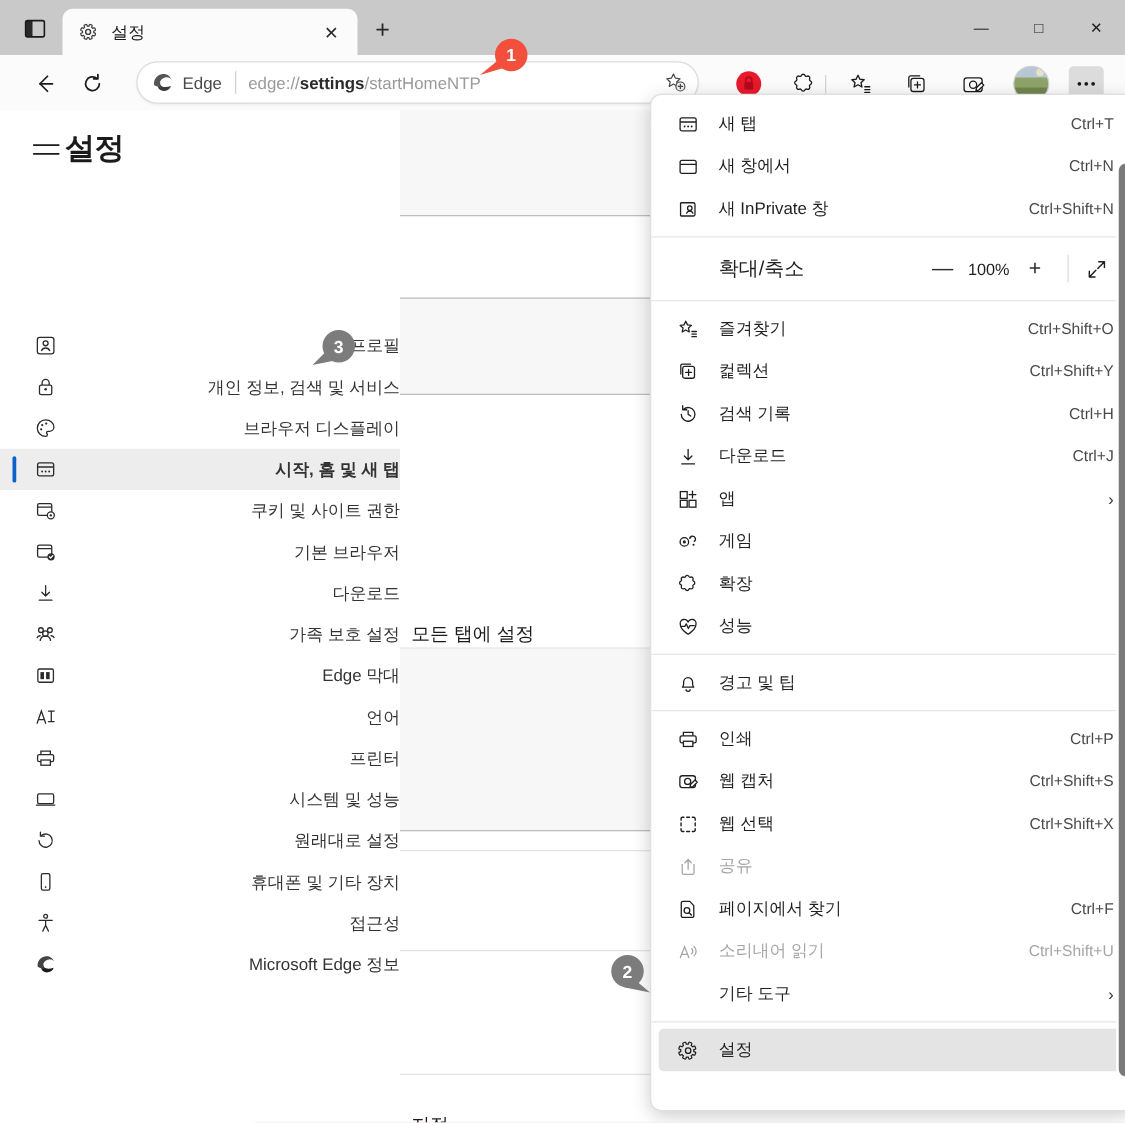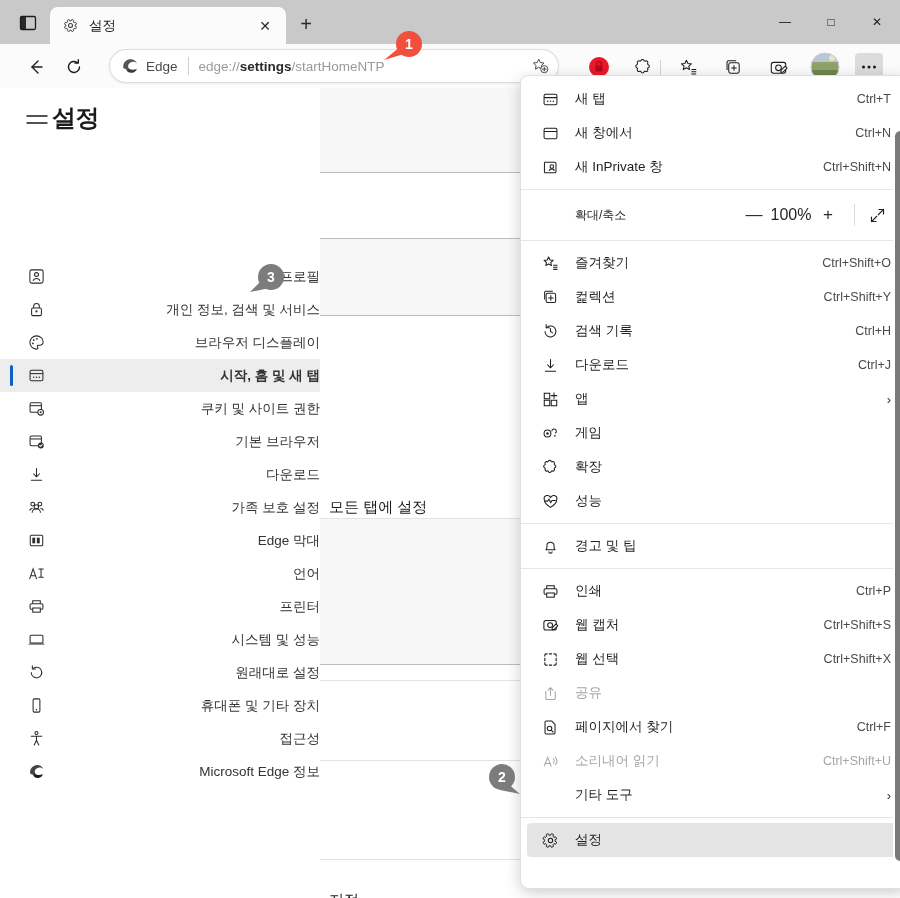--- a/index.html
+++ b/index.html
@@ -186,26 +186,26 @@
   .menuitem .mi-chevron { font-size: 13px; color: #333; margin-left: 8px; }
   .menuitem.disabled .mi-label,
   .menuitem.disabled .mi-accel { color: #a6a6a6; }
   .menuitem.highlighted { background: #e4e4e4; margin: 0 6px; border-radius: 4px; padding-left: 12px; }
   .menusep { height: 1px; background: #e6e6e6; margin: 5px 0; }
   .zoomrow {
     position: relative; height: 40px;
     display: flex; align-items: center;
     padding-left: 54px; padding-right: 16px;
   }
-  .zoomrow .z-label { font-size: 12px; color: #1f1f1f; flex: 1; }
+  .zoomrow .z-label { font-size: 16px; color: #1f1f1f; flex: 1; }
   .zoomrow .z-minus, .zoomrow .z-plus {
     width: 28px; height: 28px; display:flex; align-items:center; justify-content:center;
     font-size: 17px; color: #2b2b2b; font-weight: 300;
   }
-  .zoomrow .z-value { font-size: 16px; color: #1f1f1f; width: 46px; text-align: center; }
+  .zoomrow .z-value { font-size: 13px; color: #1f1f1f; width: 46px; text-align: center; }
   .zoomrow .z-div { width: 1px; height: 22px; background: #dcdcdc; margin: 0 8px 0 12px; }
   .zoomrow .z-full { width: 28px; height: 28px; display:flex; align-items:center; justify-content:center; }
 
   .menu-scrollbar {
     position: absolute; right: 0; top: 0;
     width: 14px; height: 812px;
     background: #ffffff;
     z-index: 11;
   }
   .menu-thumb {

